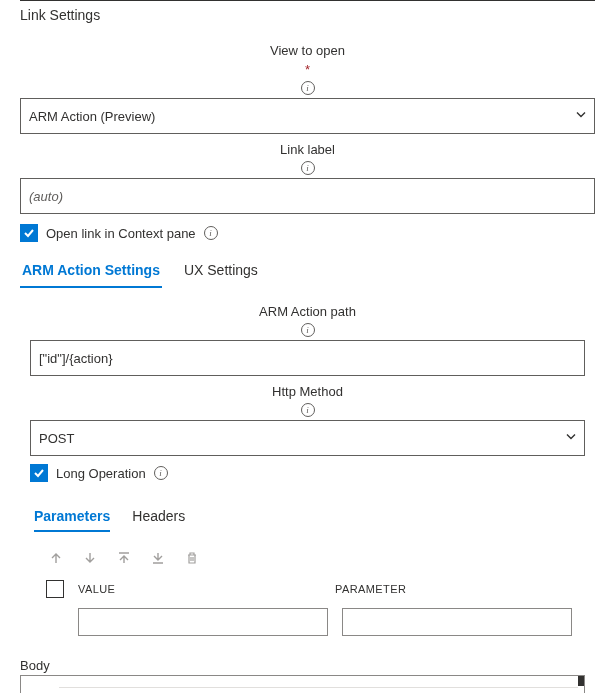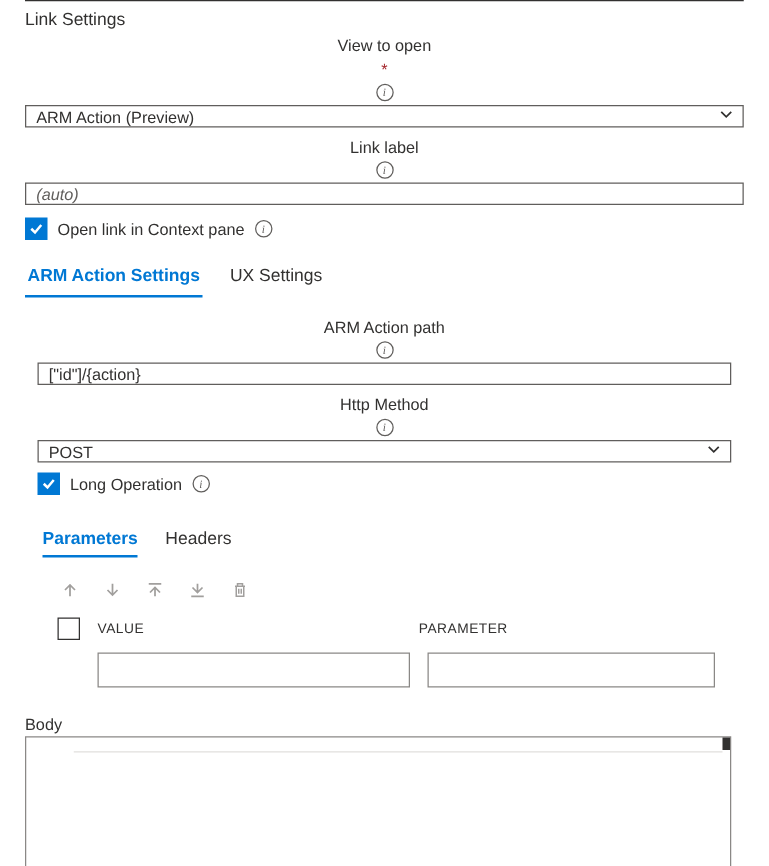--- a/index.html
+++ b/index.html
@@ -9,21 +9,21 @@
       color: #323130;
       background: #fff;
       padding: 0 20px 20px 20px;
       width: 615px;
     }
     .top-border { border-top: 1px solid #323130; height: 1px; margin-bottom: 6px; }
     .section-title {
       font-size: 14px;
       font-weight: 400;
       color: #323130;
-      margin-bottom: 6px;
+      margin-bottom: 20px;
     }
     .field { margin-bottom: 8px; }
     .field-label {
       display: flex;
       align-items: center;
       gap: 4px;
       font-size: 13px;
       color: #323130;
       margin-bottom: 3px;
       flex-direction: column;
@@ -42,21 +42,21 @@
       font-style: italic;
       font-family: serif;
       cursor: help;
     }
     .select-wrap, .input-wrap {
       position: relative;
       width: 100%;
     }
     .select, .text-input {
       width: 100%;
-      height: 18px;
+      height: 36px;
       border: 1px solid #605e5c;
       padding: 0 8px;
       font-size: 13px;
       font-family: inherit;
       background: #fff;
       color: #323130;
     }
     .select { appearance: none; padding-right: 28px; }
     .chevron {
       position: absolute;

